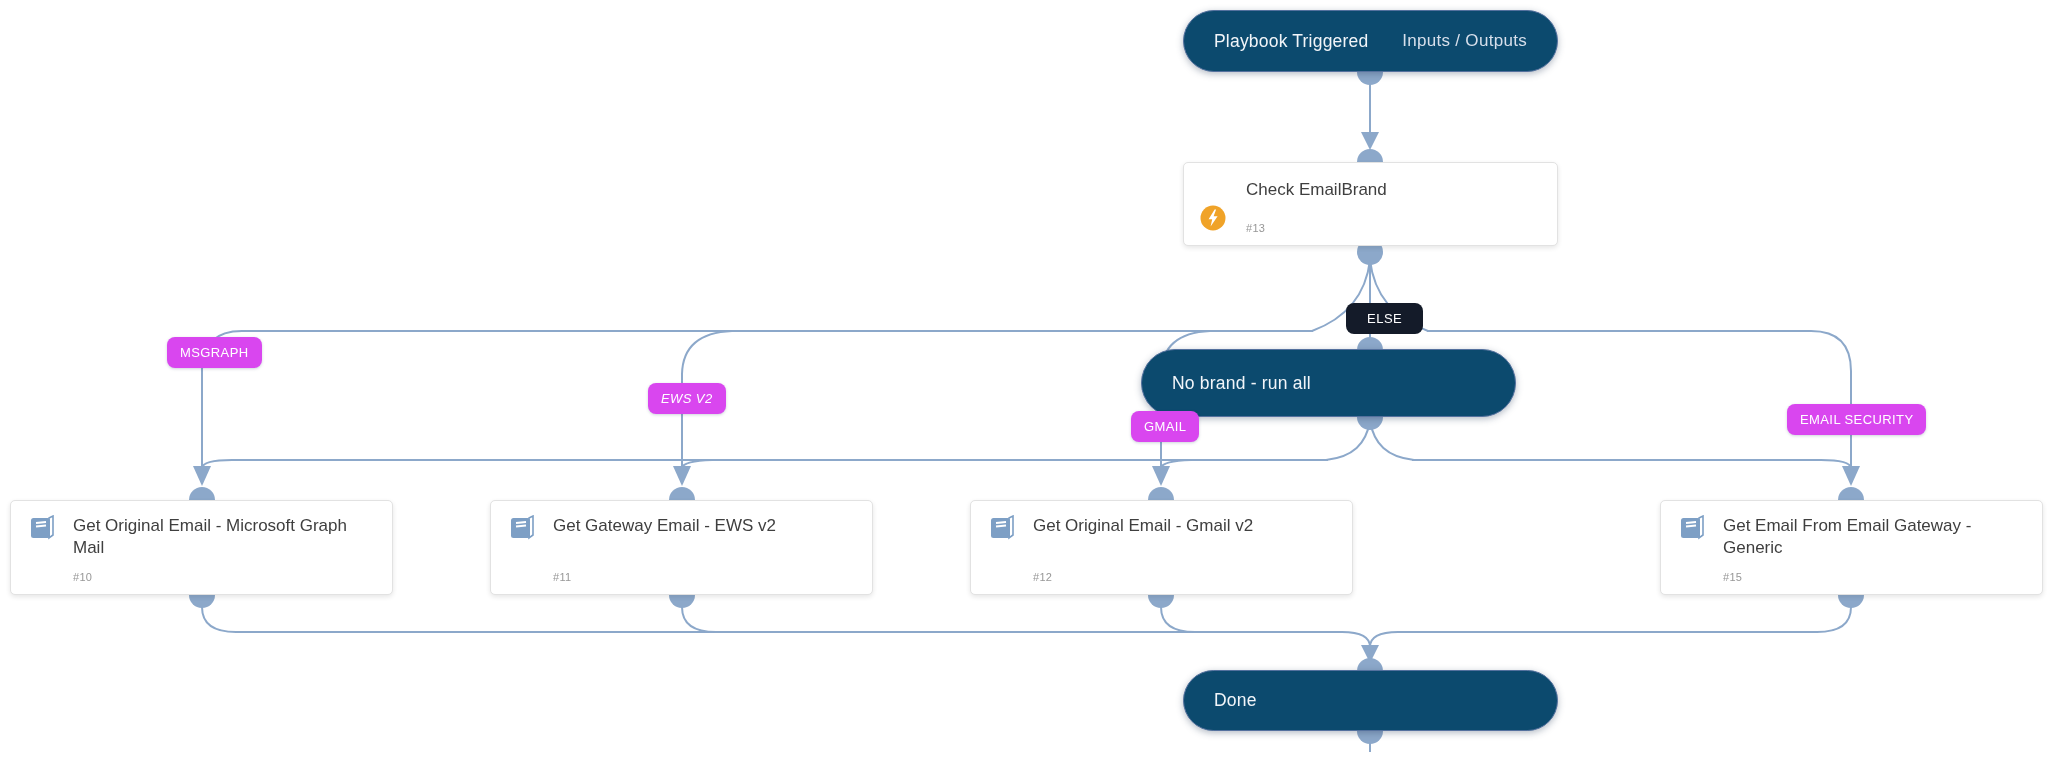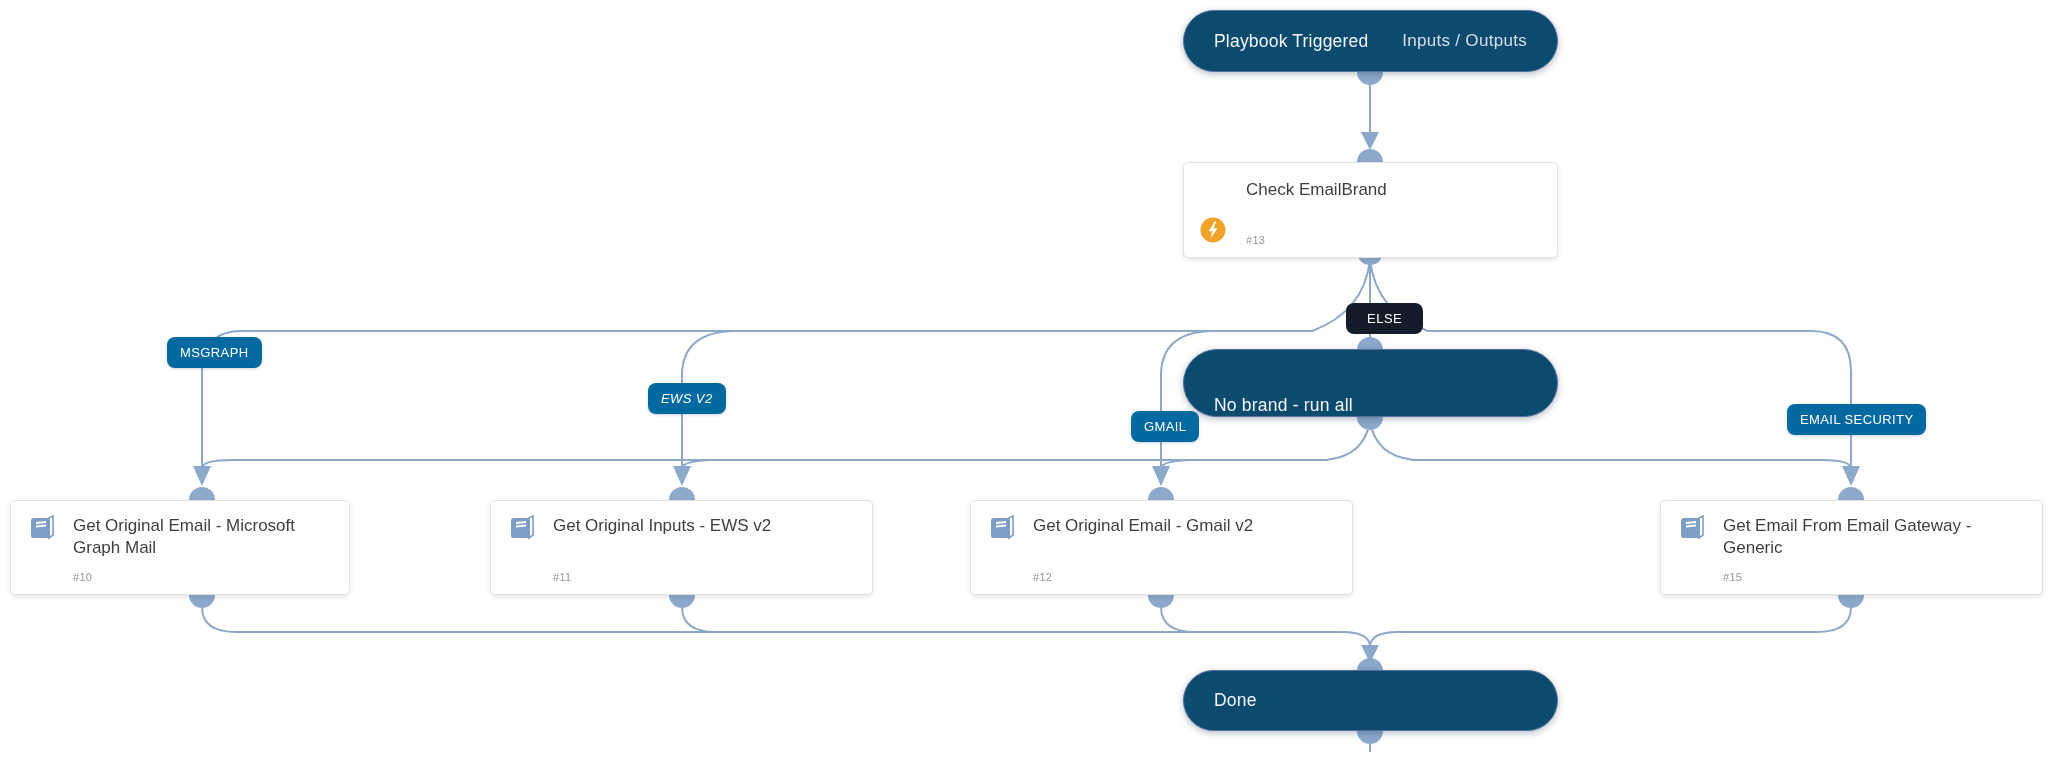--- a/index.html
+++ b/index.html
@@ -36,21 +36,21 @@
   .card .task-id{
     position:absolute;left:62px;bottom:11px;
     font-size:11px;color:#979797;letter-spacing:.3px;
   }
   .card .corner-icon{position:absolute;left:16px;top:14px;}
   .card .badge{position:absolute;left:16px;bottom:10px;}
 
   
   .branch-label{
     position:absolute;z-index:1;box-sizing:border-box;
-    background:#0369a1;color:#ffffff;border-radius:8px;
+    background:#d946ef;color:#ffffff;border-radius:8px;
     font-size:13px;letter-spacing:.4px;padding:9px 13px;line-height:1;
     box-shadow:0 1px 3px rgba(60,80,110,.25);white-space:nowrap;
   }
   .else-label{
     position:absolute;z-index:2;box-sizing:border-box;
     background:#141b29;color:#ffffff;border-radius:8px;
     font-size:13px;letter-spacing:.5px;padding:9px 21px;line-height:1;
   }
 
   .diamond{
@@ -125,46 +125,46 @@
       <circle cx="1370" cy="671" r="13"></circle>
       <circle cx="1370" cy="731" r="13"></circle>
     </g>
   </svg>
 
   <div class="pill" style="left:1183px;top:10px;width:375px;height:62px;">
     <span>Playbook Triggered</span>
     <span class="right-link">Inputs / Outputs</span>
   </div>
 
-  <div class="card" style="left:1183px;top:162px;width:375px;height:96px;">
+  <div class="card" style="left:1183px;top:162px;width:375px;height:84px;">
     <span class="corner-icon">
       <span class="diamond"></span>
     </span>
     <div class="title" style="top:16px;">Check EmailBrand</div>
     <span class="badge">
       <svg width="26" height="26" viewBox="0 0 26 26">
         <circle cx="13" cy="13" r="12.5" fill="#f0a328"></circle>
         <path d="M14.6 4.5 L8.6 14.2 L12.2 14.2 L10.6 21.5 L17.6 11.2 L13.6 11.2 L16.1 4.5 Z" fill="#ffffff"></path>
       </svg>
     </span>
     <div class="task-id">#13</div>
   </div>
 
   <div class="else-label" style="left:1346px;top:303px;">ELSE</div>
 
-  <div class="pill" style="left:1183px;top:349px;width:375px;height:68px;align-items:flex-end;">
+  <div class="pill" style="left:1141px;top:349px;width:375px;height:68px;">
     <span>No brand - run all</span>
   </div>
 
   <div class="branch-label" style="left:167px;top:337px;">MSGRAPH</div>
   <div class="branch-label" style="left:648px;top:383px;font-style:italic;">EWS V2</div>
   <div class="branch-label" style="left:1131px;top:411px;">GMAIL</div>
   <div class="branch-label" style="left:1787px;top:404px;">EMAIL SECURITY</div>
 
-  <div class="card" style="left:10px;top:500px;width:340px;height:95px;text-decoration:underline;">
+  <div class="card" style="left:10px;top:500px;width:383px;height:95px;text-decoration:underline;">
     <span class="corner-icon">
       <svg width="30" height="27" viewBox="0 0 30 27">
         <path d="M22 3 L26 1 L26 20 L22 23 Z" fill="none" stroke="#7d9fc5" stroke-width="1.6"></path>
         <rect x="4" y="3" width="19" height="20" rx="2.5" fill="#7d9fc5"></rect>
         <line x1="9" y1="8" x2="19" y2="7" stroke="#ffffff" stroke-width="1.8"></line>
         <line x1="9" y1="11.5" x2="19" y2="10.5" stroke="#ffffff" stroke-width="1.8"></line>
       </svg>
     </span>
     <div class="title">Get Original Email - Microsoft Graph Mail</div>
     <div class="task-id">#10</div>
@@ -172,21 +172,21 @@
 
   <div class="card" style="left:490px;top:500px;width:383px;height:95px;">
     <span class="corner-icon">
       <svg width="30" height="27" viewBox="0 0 30 27">
         <path d="M22 3 L26 1 L26 20 L22 23 Z" fill="none" stroke="#7d9fc5" stroke-width="1.6"></path>
         <rect x="4" y="3" width="19" height="20" rx="2.5" fill="#7d9fc5"></rect>
         <line x1="9" y1="8" x2="19" y2="7" stroke="#ffffff" stroke-width="1.8"></line>
         <line x1="9" y1="11.5" x2="19" y2="10.5" stroke="#ffffff" stroke-width="1.8"></line>
       </svg>
     </span>
-    <div class="title">Get Original Inputs - EWS v2</div>
+    <div class="title">Get Gateway Email - EWS v2</div>
     <div class="task-id">#11</div>
   </div>
 
   <div class="card" style="left:970px;top:500px;width:383px;height:95px;">
     <span class="corner-icon">
       <svg width="30" height="27" viewBox="0 0 30 27">
         <path d="M22 3 L26 1 L26 20 L22 23 Z" fill="none" stroke="#7d9fc5" stroke-width="1.6"></path>
         <rect x="4" y="3" width="19" height="20" rx="2.5" fill="#7d9fc5"></rect>
         <line x1="9" y1="8" x2="19" y2="7" stroke="#ffffff" stroke-width="1.8"></line>
         <line x1="9" y1="11.5" x2="19" y2="10.5" stroke="#ffffff" stroke-width="1.8"></line>

